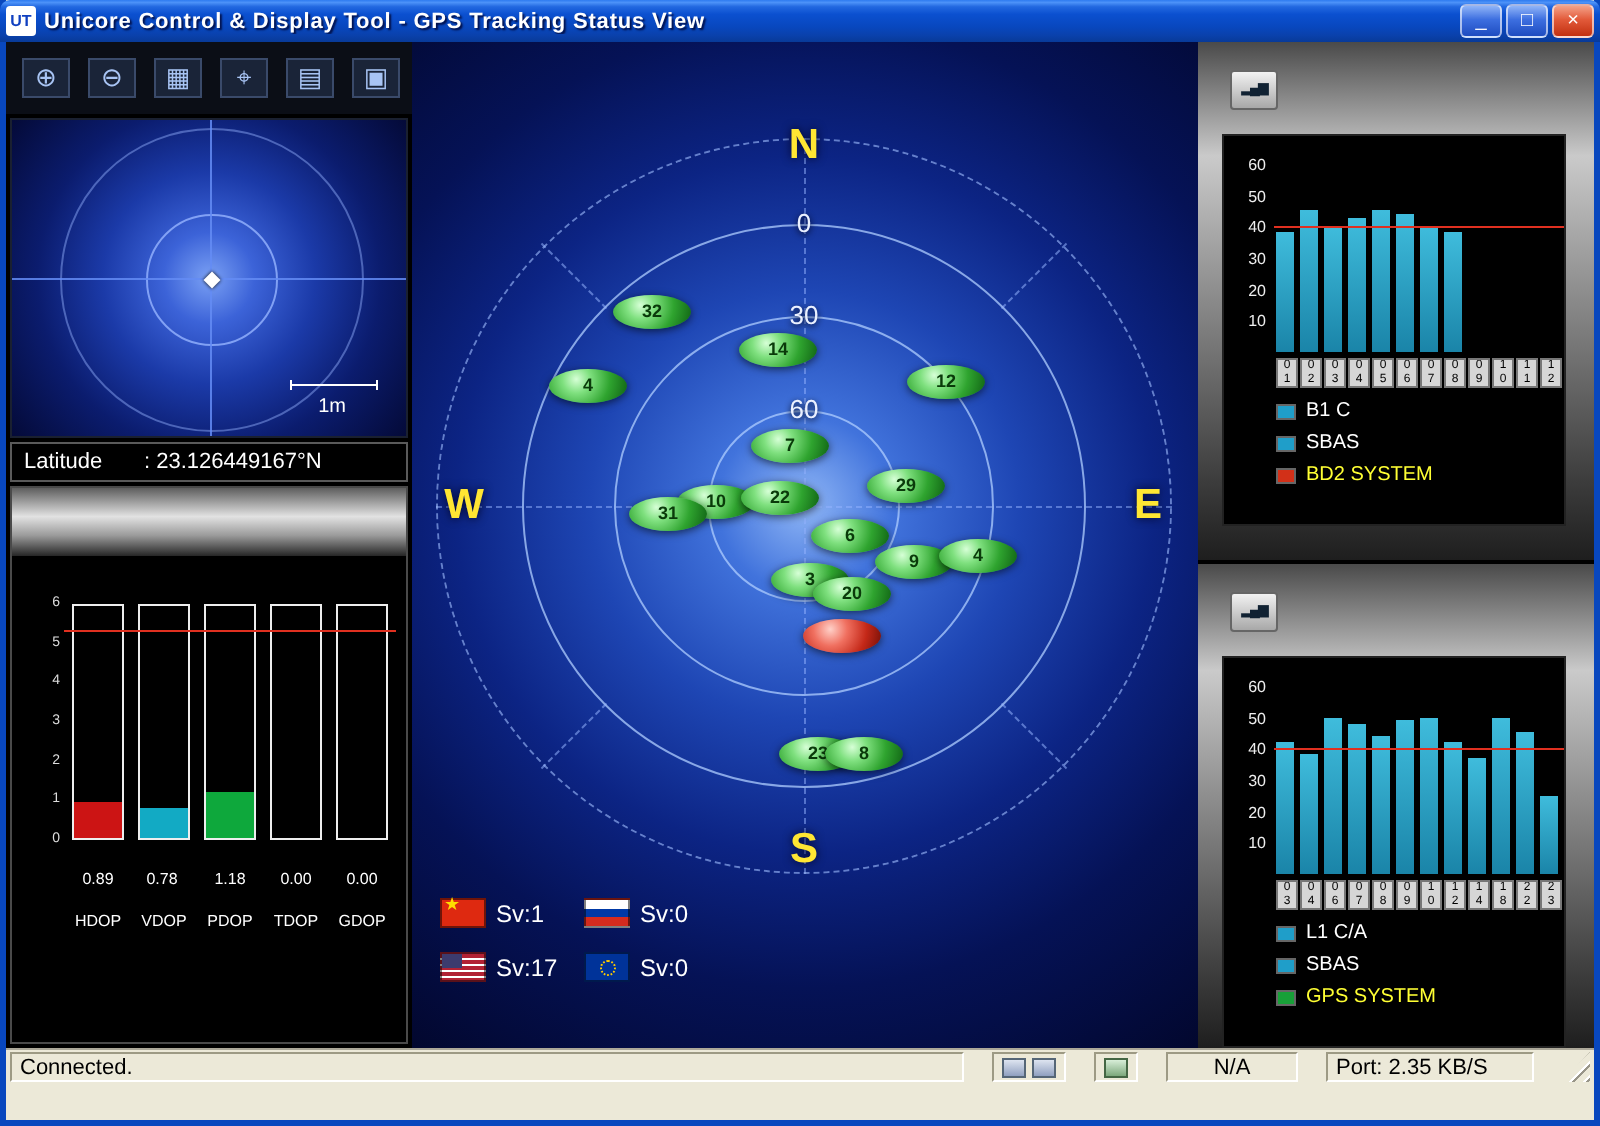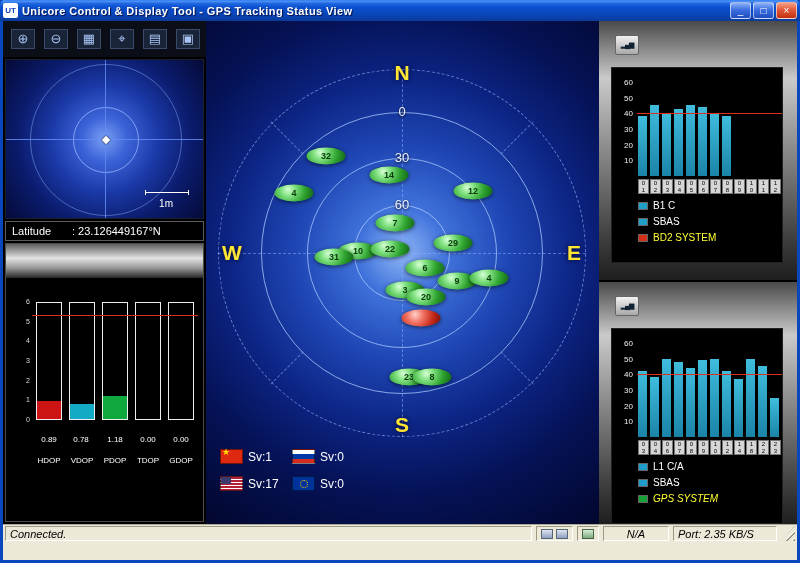--- a/index.html
+++ b/index.html
@@ -119,21 +119,21 @@
   .sig-bar { position:absolute; width:9px; background:linear-gradient(180deg,#3FBCDC,#1A84A8); }
   .sig-xlabel { position:absolute; width:11px; height:15px; background:#D6D6D6; border:1px solid #777;
     color:#000; font-size:6px; line-height:7px; text-align:center; white-space:pre-line; overflow:hidden; }
   .sig-legend { position:absolute; left:26px; }
   .sig-legend-row { display:flex; align-items:center; gap:5px; margin-bottom:5px; }
   .sig-swatch { width:10px; height:8px; border:1px solid #666; flex:none; }
   .sig-legend-label { font-size:10px; }
 
   
   .statusbar { height:18px; background:#ECE9D8; border-top:1px solid #ACA899;
-    display:flex; align-items:stretch; gap:4px; padding:1px 2px; font-size:11px; color:#000;font-style:italic; }
+    display:flex; align-items:stretch; gap:14px; padding:1px 2px; font-size:11px; color:#000; }
   .sb { border:1px solid; border-color:#9D9A84 #FFF #FFF #9D9A84; padding:0 4px;
     display:flex; align-items:center; gap:3px; }
   .sb-left { flex:1; }
   .sb-na { width:66px; justify-content:center; }
   .sb-port { width:104px; }
   .mini-ic { width:12px; height:10px; background:linear-gradient(#DDE4F0,#90A0C0); border:1px solid #567; }
   .mini-net { width:12px; height:10px; background:linear-gradient(#D8EED8,#7CA87C); border:1px solid #464; }
   .grip { width:14px; background:repeating-linear-gradient(135deg, transparent 0 3px, #FFF 3px 4px, #989588 4px 5px);
     clip-path:polygon(100% 0,100% 100%,0 100%); }
 </style>
@@ -409,21 +409,21 @@
               <div class="sig-legend-row">
                 <span class="sig-swatch" style="background: rgb(31, 158, 201);"></span>
                 <span class="sig-legend-label" style="color: rgb(255, 255, 255);">L1 C/A</span>
               </div>
               <div class="sig-legend-row">
                 <span class="sig-swatch" style="background: rgb(31, 158, 201);"></span>
                 <span class="sig-legend-label" style="color: rgb(255, 255, 255);">SBAS</span>
               </div>
               <div class="sig-legend-row">
                 <span class="sig-swatch" style="background: rgb(24, 160, 56);"></span>
-                <span class="sig-legend-label" style="color: rgb(255, 255, 51); font-style: italic;">GPS SYSTEM</span>
+                <span class="sig-legend-label" style="color: rgb(255, 255, 51);">GPS SYSTEM</span>
               </div>
             </div>
           </div>
         </div>
     </div>
 
   </div>
 
   <div class="statusbar">
     <div class="sb sb-left">

